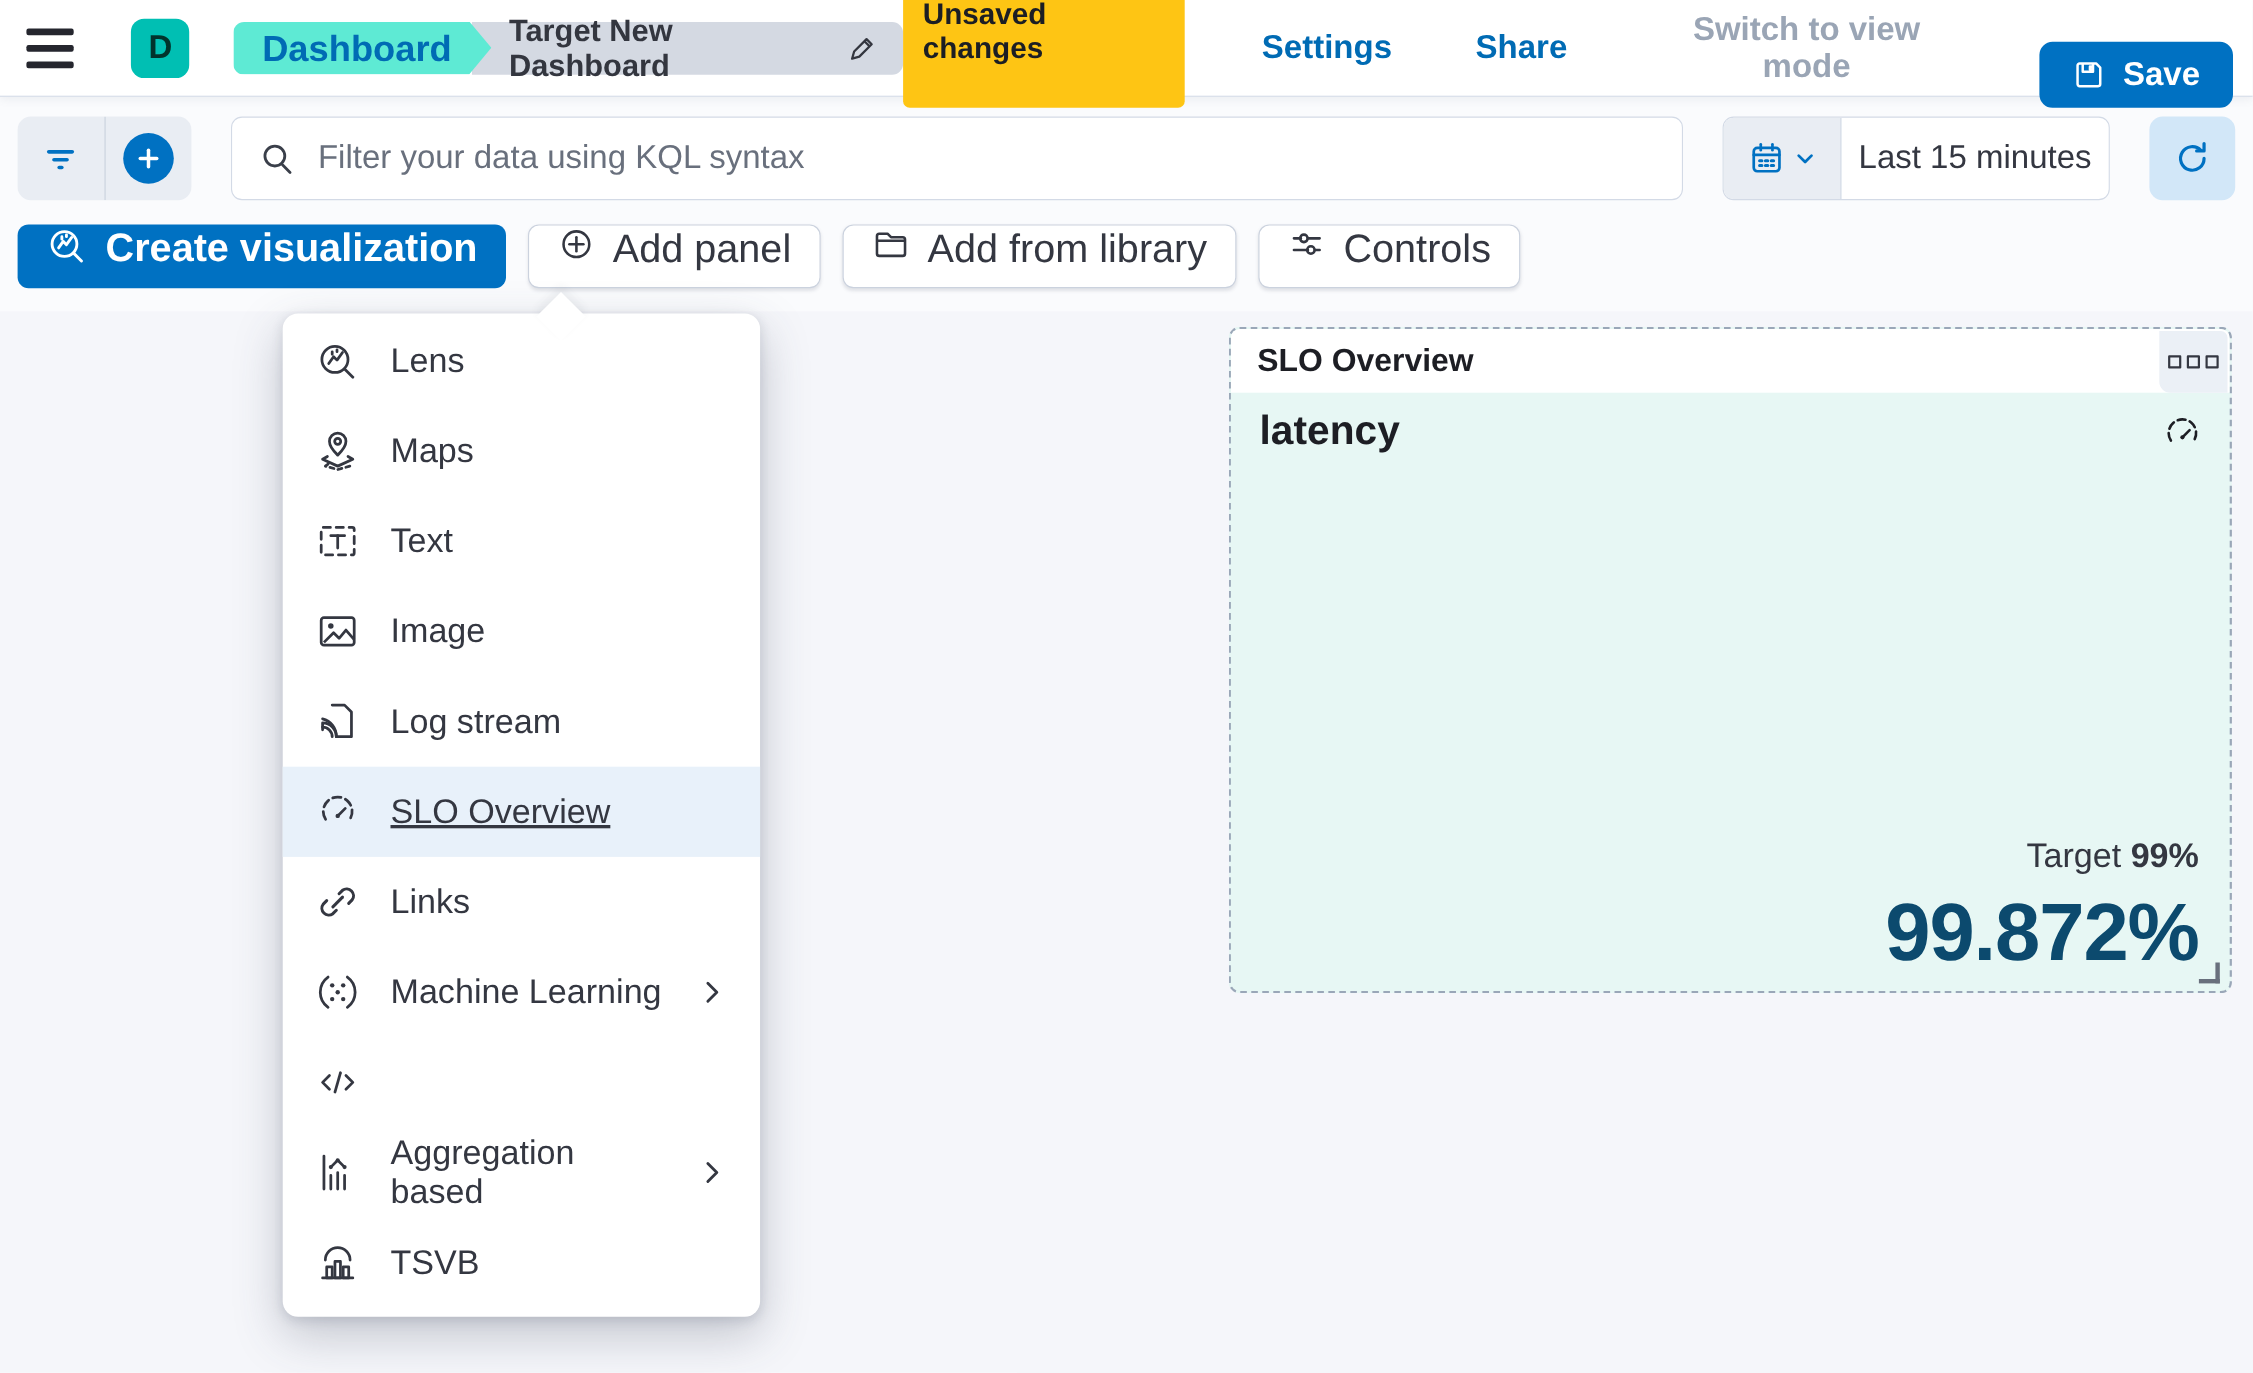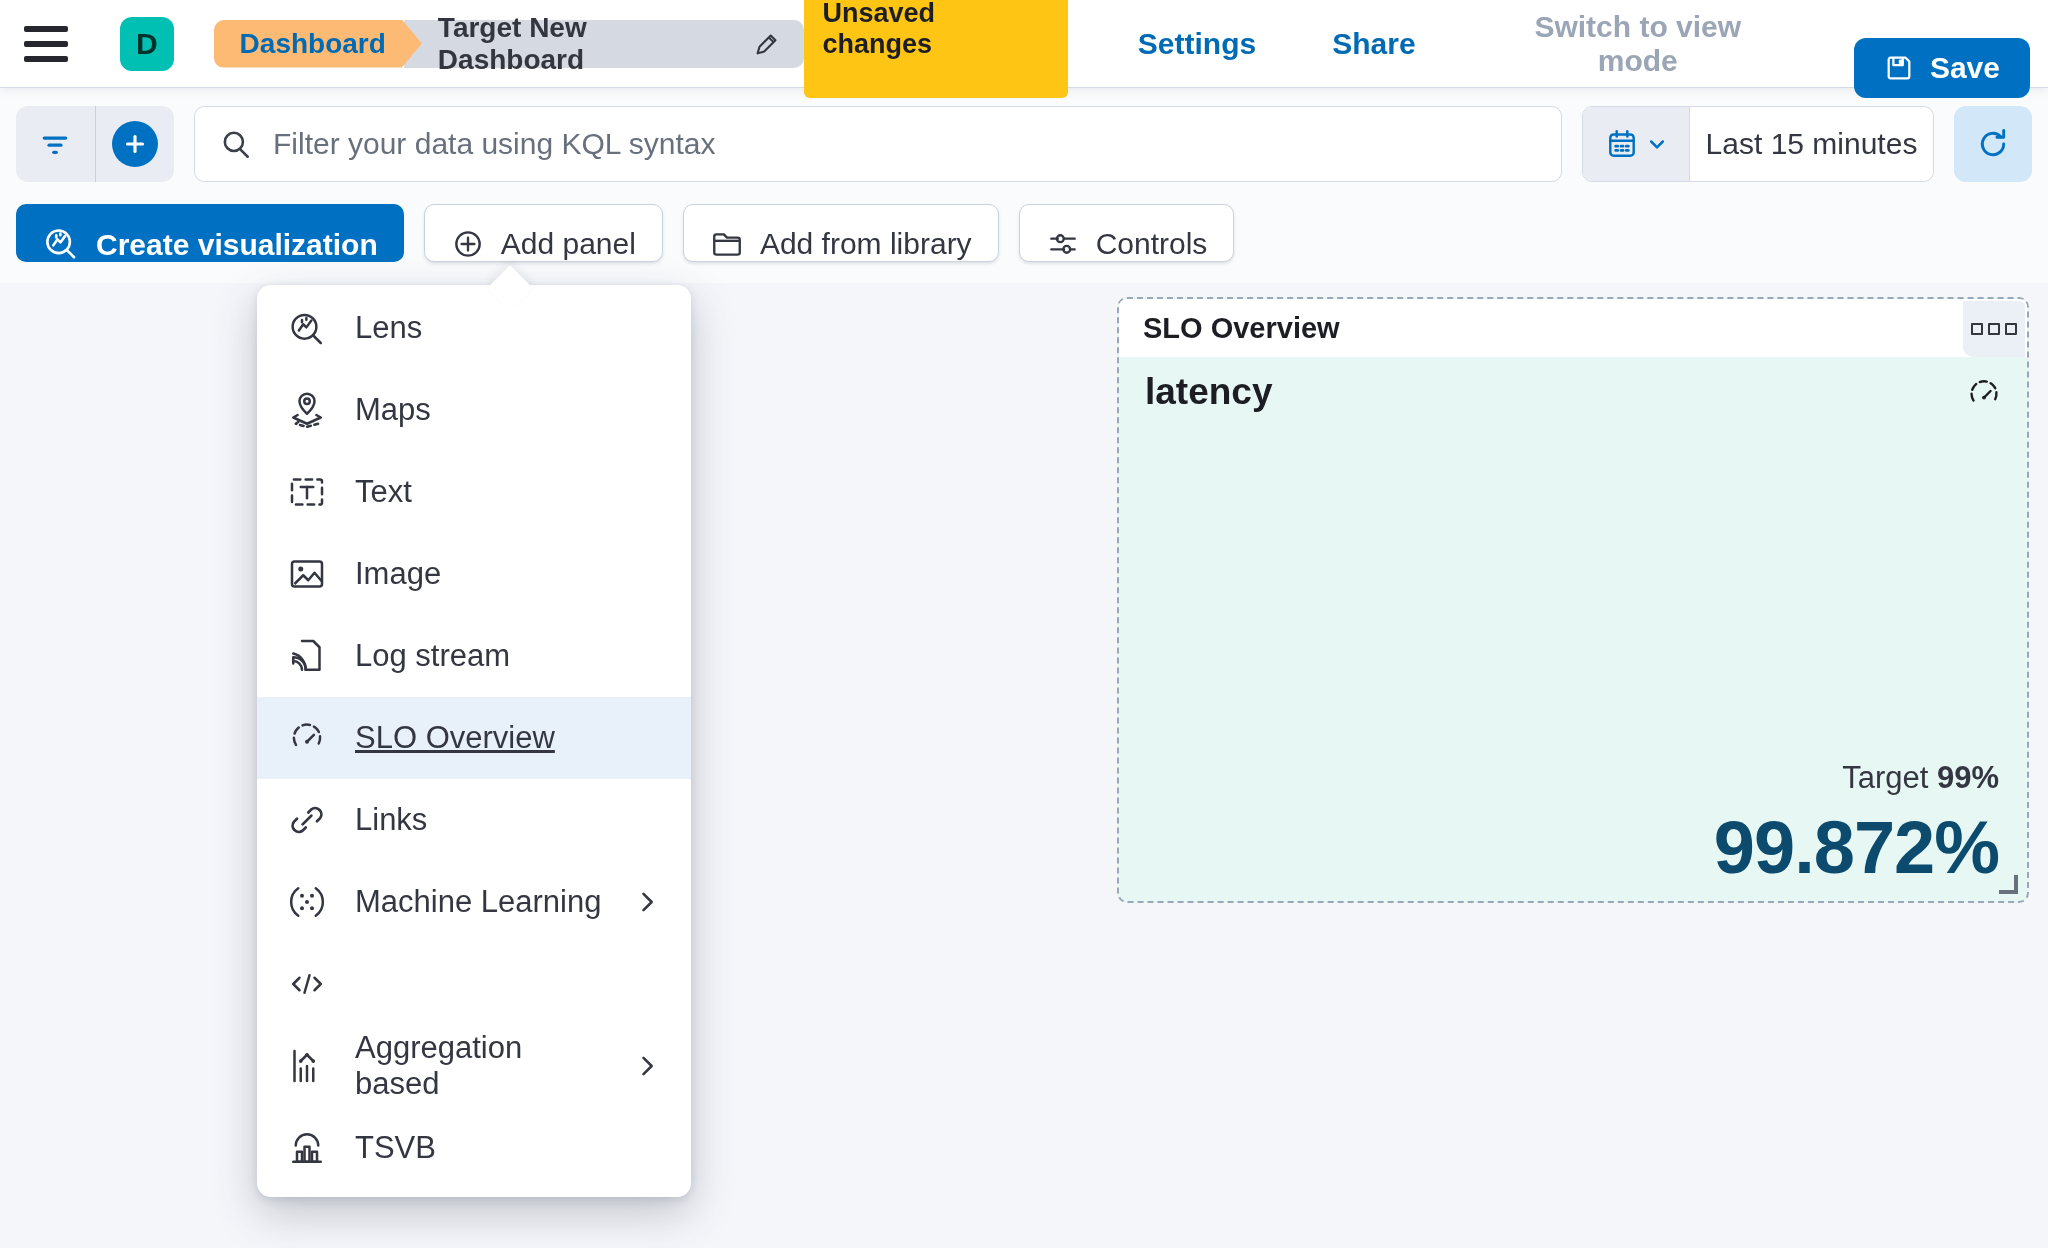--- a/index.html
+++ b/index.html
@@ -14,48 +14,48 @@
   .topbar{
     position:absolute;left:0;top:0;width:2048px;height:88px;background:#fff;
     border-bottom:1px solid #D3DAE6;box-shadow:0 3px 8px rgba(100,110,130,.10);
     display:flex;align-items:center;padding:0 18px;box-sizing:border-box;z-index:20;
   }
   .hamburger{width:56px;height:40px;display:flex;flex-direction:column;justify-content:space-between;padding:2px 6px;box-sizing:border-box;cursor:pointer;background:none;border:none;}
   .hamburger span{display:block;height:6px;background:#25262E;border-radius:2px;}
   .avatar{width:54px;height:54px;margin-left:46px;border-radius:12px;background:#00BFB3;
     display:flex;align-items:center;justify-content:center;font-size:30px;font-weight:bold;color:#01332C;}
   .crumbs{display:flex;align-items:center;margin-left:40px;height:48px;}
-  .crumb1{position:relative;z-index:2;background:#fdba74;color:#006BB4;font-size:28px;font-weight:bold;
+  .crumb1{position:relative;z-index:2;background:#5eead4;color:#006BB4;font-size:33px;font-weight:bold;
     line-height:48px;padding:0 36px 0 26px;border-radius:10px 0 0 10px;
     clip-path:polygon(0 0,calc(100% - 20px) 0,100% 50%,calc(100% - 20px) 100%,0 100%);cursor:pointer;}
   .crumb2{background:#D4D9E2;color:#33363F;font-size:28px;font-weight:bold;height:48px;display:flex;align-items:center;gap:14px;
     padding:0 22px 0 34px;margin-left:-18px;border-radius:0 10px 10px 0;}
   .topbar-right{margin-left:auto;display:flex;gap:64px;}
   .badge-warning{background:#FEC514;color:#1C1E24;font-size:27px;font-weight:bold;padding:8px 18px;border-radius:6px;}
   .toplink{font-size:30px;font-weight:bold;color:#006BB4;background:none;border:none;cursor:pointer;font-family:inherit;}
   .toplink.disabled{color:#9AA5B5;cursor:default;}
   .save-btn{background:#0071C2;color:#fff;border:none;border-radius:12px;height:60px;padding:0 30px;
     display:flex;align-items:center;gap:16px;font-size:30px;font-weight:bold;font-family:inherit;cursor:pointer;margin-top:48px;}
   
-  .querybar{position:absolute;left:16px;top:106px;width:2016px;height:76px;display:flex;gap:20px;justify-content:flex-end;}
+  .querybar{position:absolute;left:16px;top:106px;width:2016px;height:76px;display:flex;gap:36px;justify-content:flex-end;}
   .filter-group{width:158px;background:#E9EDF3;border-radius:12px;display:flex;overflow:hidden;flex:none;}
   .filter-cell{flex:1;display:flex;align-items:center;justify-content:center;cursor:pointer;}
   .filter-cell:first-child{border-right:1px solid #C9D1DD;}
   .plus-circle{width:46px;height:46px;border-radius:50%;background:#0071C2;display:flex;align-items:center;justify-content:center;}
   .searchbox{flex:1;background:#fff;border:1px solid #D3DAE6;border-radius:10px;display:flex;align-items:center;
     padding:0 10px 0 24px;gap:18px;box-sizing:border-box;}
   .searchbox input{flex:1;border:none;outline:none;font-size:30px;font-family:inherit;color:#343741;background:transparent;}
   .searchbox input::placeholder{color:#69707D;}
   .timepicker{width:350px;flex:none;background:#fff;border:1px solid #D3DAE6;border-radius:10px;display:flex;overflow:hidden;}
   .timepicker .cal-seg{width:106px;background:#E9EDF3;border-right:1px solid #D3DAE6;display:flex;align-items:center;justify-content:center;gap:8px;cursor:pointer;}
   .timepicker .time-text{flex:1;display:flex;align-items:center;justify-content:center;font-size:30px;color:#343741;cursor:pointer;}
   .refresh-btn{width:78px;flex:none;background:#D2E7F8;border:none;border-radius:12px;display:flex;align-items:center;justify-content:center;cursor:pointer;}
   
   .toolbar{position:absolute;left:16px;top:204px;display:flex;gap:20px;height:58px;z-index:15;}
-  .btn{display:flex;align-items:flex-end;gap:16px;border-radius:10px;padding:0 26px;font-size:30px;font-family:inherit;cursor:pointer;}
+  .btn{display:flex;align-items:flex-start;gap:16px;border-radius:10px;padding:0 26px;font-size:36px;font-family:inherit;cursor:pointer;}
   .btn-primary{background:#0071C2;color:#fff;border:none;font-weight:bold;}
   .btn-light{background:#fff;color:#343741;border:1px solid #CBD2DE;box-shadow:0 2px 3px rgba(80,90,110,.15);font-weight:500;}
   
   .popover{position:absolute;left:257px;top:285px;width:434px;background:#fff;border-radius:14px;
     box-shadow:0 16px 44px rgba(60,70,90,.28),0 3px 10px rgba(60,70,90,.14);z-index:30;padding:2px 0 8px;}
   .popover .arrow{position:absolute;top:-13px;left:237px;width:32px;height:32px;background:#fff;transform:rotate(45deg);
     box-shadow:-4px -4px 8px rgba(60,70,90,.07);}
   .menu-item{height:82px;display:flex;align-items:center;gap:28px;padding:0 30px;font-size:31px;color:#343741;cursor:pointer;position:relative;}
   .menu-item .mi-icon{width:40px;height:40px;flex:none;display:flex;align-items:center;justify-content:center;}
   .menu-item.selected{background:#E8F1FA;}

